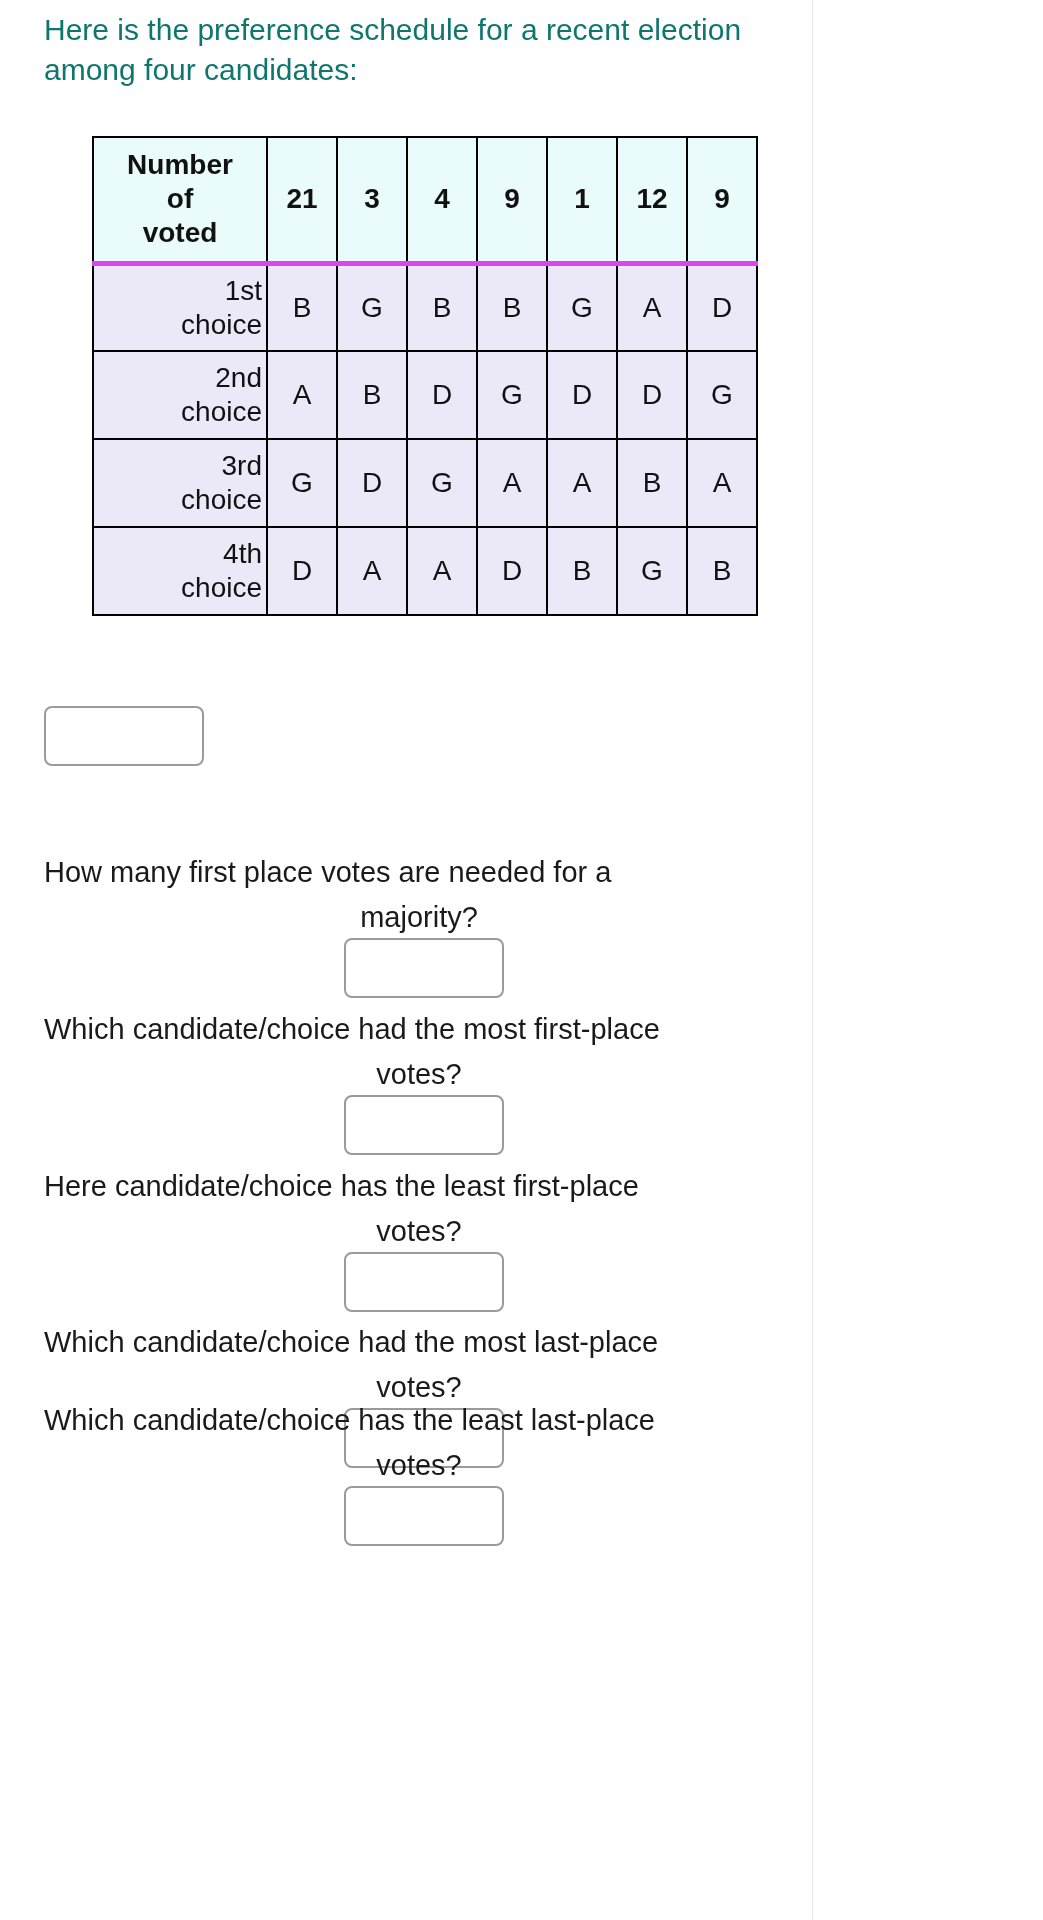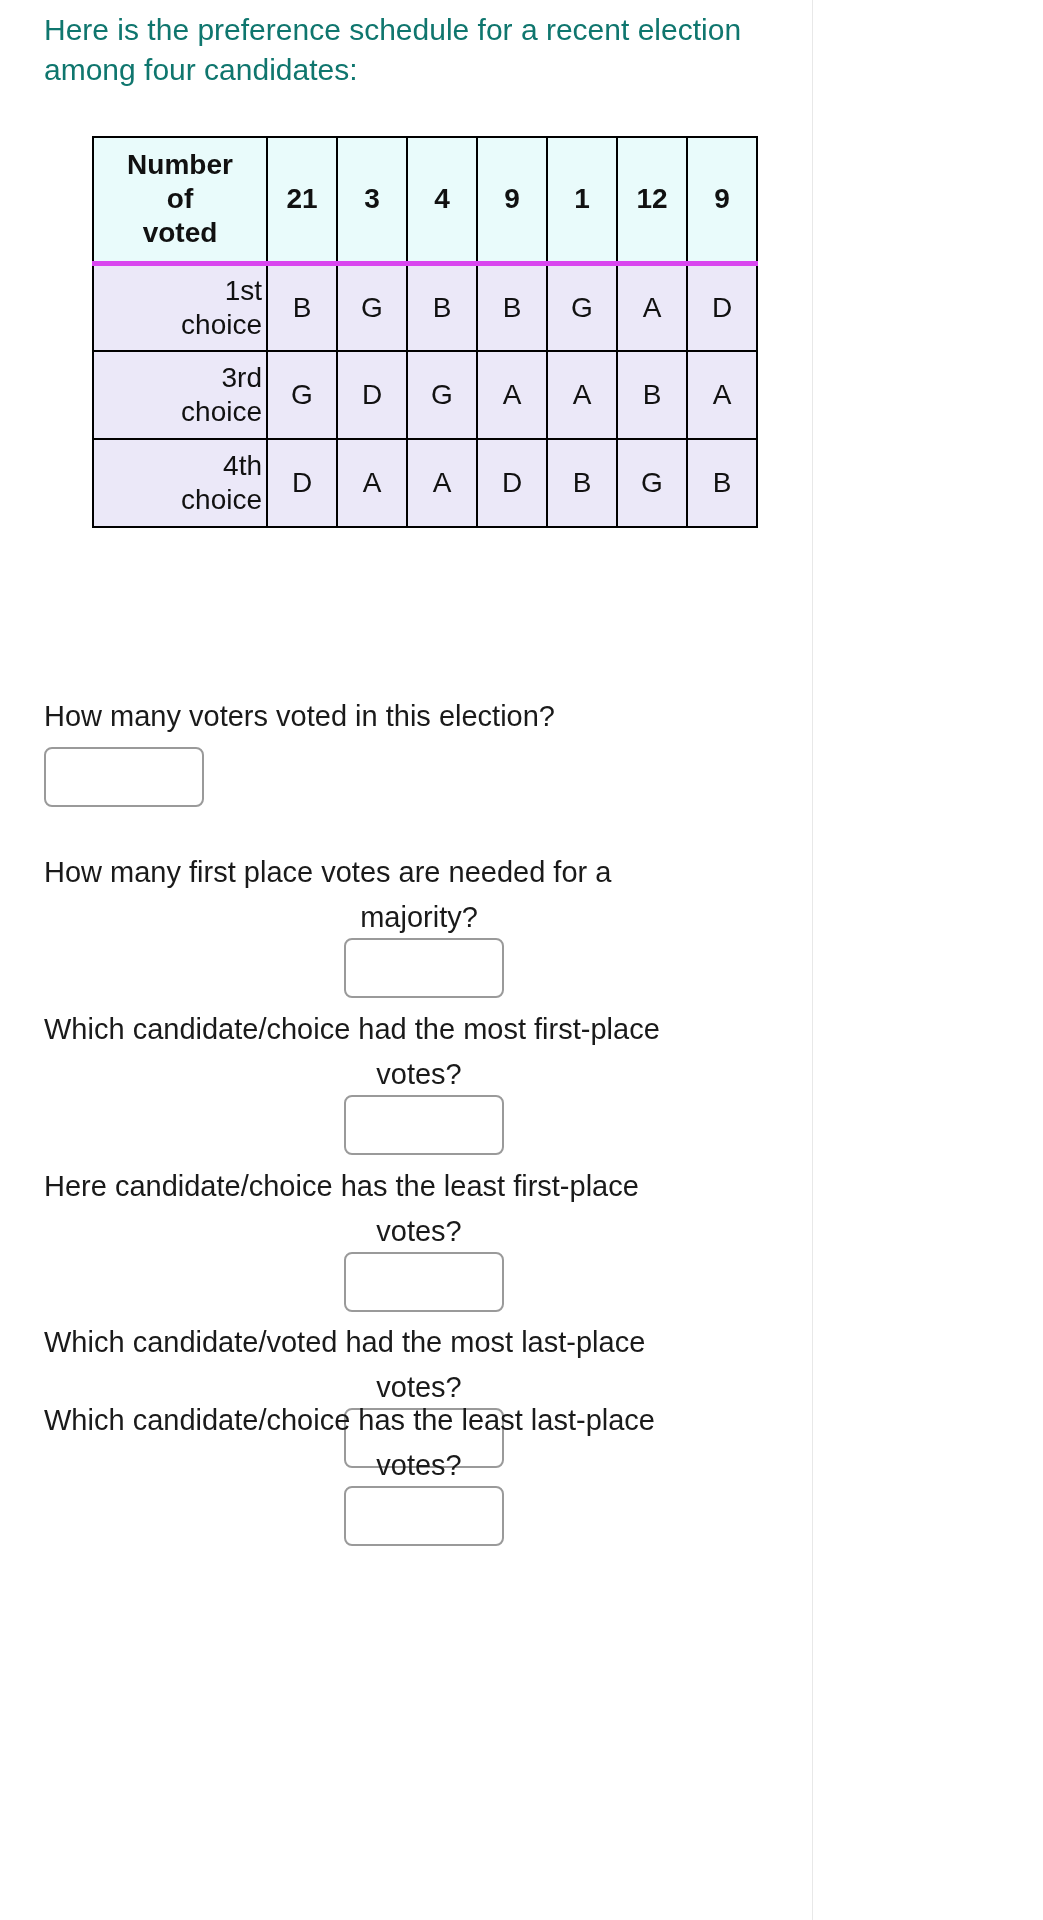--- a/index.html
+++ b/index.html
@@ -146,20 +146,33 @@
           <td class="datacol">B</td>
           <td class="datacol">G</td>
           <td class="datacol">B</td>
           <td class="datacol">B</td>
           <td class="datacol">G</td>
           <td class="datacol">A</td>
           <td class="datacol">D</td>
         </tr>
         <tr>
           <td class="rowlabel">
+            <div>2nd</div>
+            <div>choice</div>
+          </td>
+          <td class="datacol">A</td>
+          <td class="datacol">B</td>
+          <td class="datacol">D</td>
+          <td class="datacol">G</td>
+          <td class="datacol">D</td>
+          <td class="datacol">D</td>
+          <td class="datacol">G</td>
+        </tr>
+        <tr>
+          <td class="rowlabel">
             <div>3rd</div>
             <div>choice</div>
           </td>
           <td class="datacol">G</td>
           <td class="datacol">D</td>
           <td class="datacol">G</td>
           <td class="datacol">A</td>
           <td class="datacol">A</td>
           <td class="datacol">B</td>
           <td class="datacol">A</td>
@@ -175,21 +188,20 @@
           <td class="datacol">D</td>
           <td class="datacol">B</td>
           <td class="datacol">G</td>
           <td class="datacol">B</td>
         </tr>
       </tbody>
     </table>
   </div>
 
   <div class="q-block" style="top:696px;">
-    <div class="q-text">How many voters voted in this election?</div>
     <input class="ans-box" type="text" style="margin-top: 10px;" placeholder="">
   </div>
 
   <div class="q-block" style="top:852px;">
     <div class="q-text">How many first place votes are needed for a</div>
     <div class="q-line2">
       <span class="q-text lead">majority?</span>
       <input class="ans-box" type="text" placeholder="" style="">
     </div>
   </div>
@@ -204,21 +216,21 @@
 
   <div class="q-block" style="top:1166px;">
     <div class="q-text">Here candidate/choice has the least first-place</div>
     <div class="q-line2">
       <span class="q-text lead">votes?</span>
       <input class="ans-box" type="text" placeholder="" style="">
     </div>
   </div>
 
   <div class="q-block" style="top:1322px;">
-    <div class="q-text">Which candidate/voted had the most last-place</div>
+    <div class="q-text">Which candidate/choice had the most last-place</div>
     <div class="q-line2">
       <span class="q-text lead">votes?</span>
       <input class="ans-box" type="text" placeholder="" style="">
     </div>
   </div>
 
   <div class="q-block" style="top:1400px;">
     <div class="q-text">Which candidate/choice has the least last-place</div>
     <div class="q-line2">
       <span class="q-text lead">votes?</span>

